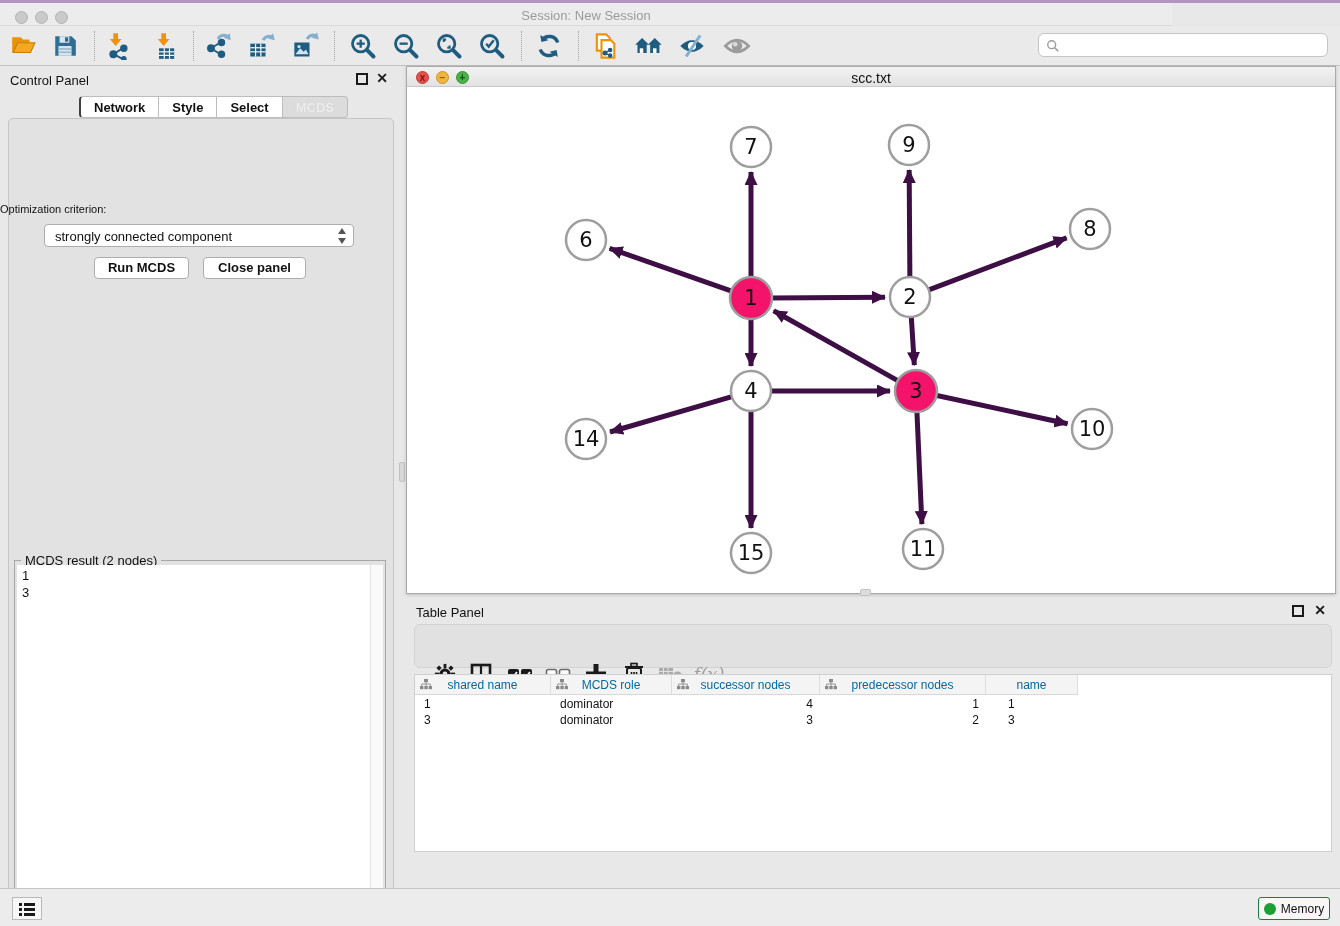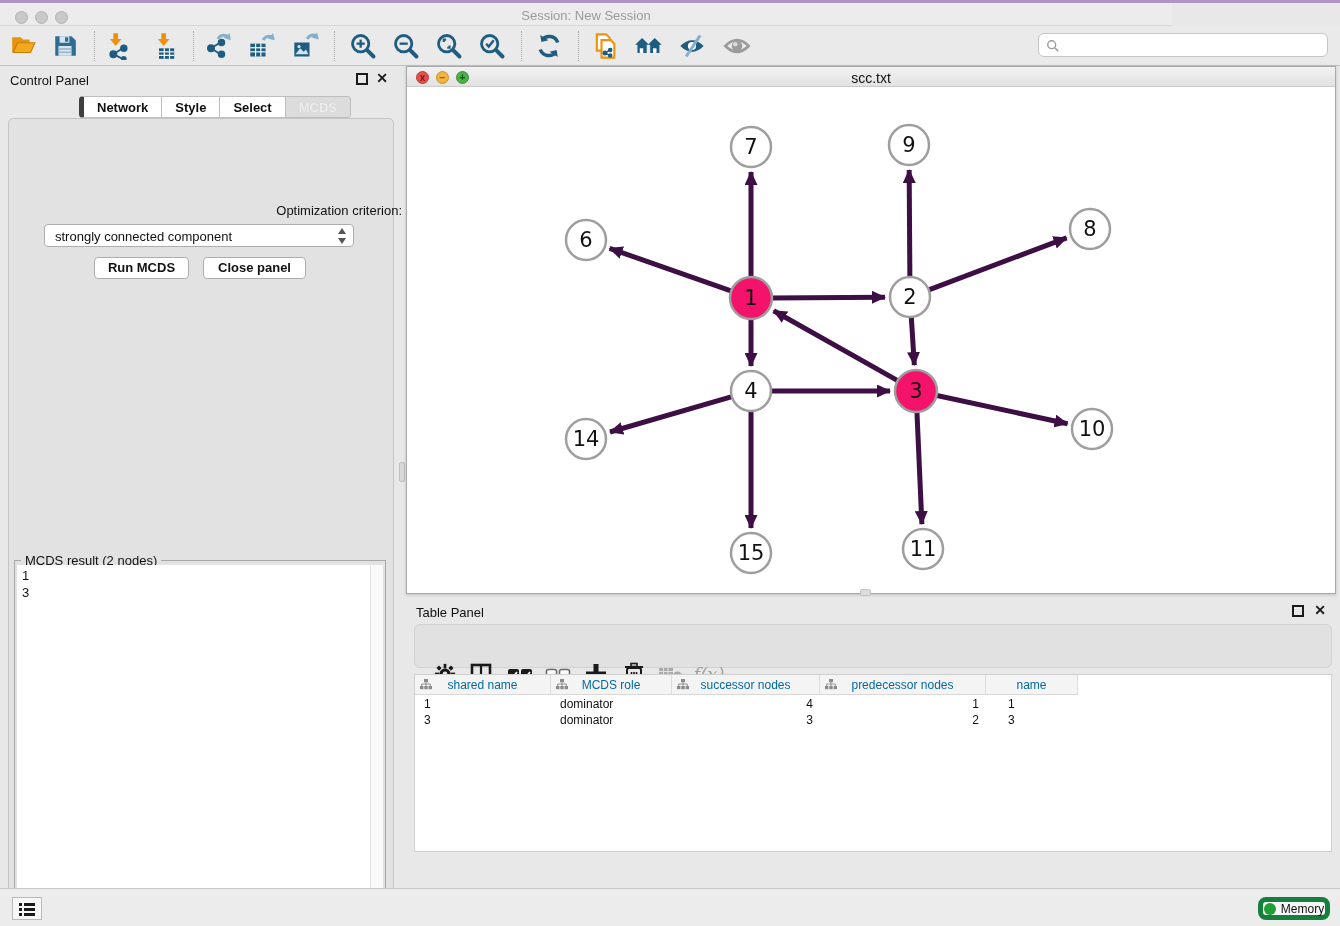--- a/index.html
+++ b/index.html
@@ -27,24 +27,24 @@
   .control-panel { position:absolute; left:0; top:66px; width:402px; height:822px; background:#E8E8E8; }
   .panel-head { position:absolute; left:0; top:0; width:100%; height:28px; }
   .panel-title { position:absolute; left:10px; top:7px; font-size:13px; color:#111; }
   .panel-float { position:absolute; top:7px; width:12px; height:12px; border:2px solid #1A1A1A; }
   .panel-close { position:absolute; top:4px; font-size:14px; font-weight:bold; color:#1A1A1A; }
   .cp-content { position:absolute; left:8px; top:52px; width:386px; height:826px; background:#E2E2E2; border:1px solid #C5C5C5; border-radius:5px; height:826px; }
   .cp-content { height:826px; }
   .tabs-row { position:absolute; display:flex; z-index:5; }
   .cp-tabs { left:79px; top:30px; }
   .tab-seg { height:22px; padding:0 13px; background:#FFF; border:1px solid #BDBDBD; border-left:none; font-size:13px; color:#111; display:flex; align-items:center; font-weight:bold; }
-  .tab-seg:first-child { border-left:5px solid #404040; border-radius:4px 0 0 4px; }
+  .tab-seg:first-child { border-left:2px solid #404040; border-radius:4px 0 0 4px; }
   .tab-seg:last-child { border-radius:0 4px 4px 0; }
   .tab-seg.selected { background:#DCDCDC; color:#EDEDED; text-shadow:0 0 1px #C8C8C8; }
-  .opt-label { position:absolute; left:0; top:137px; width:402px; text-align:right; font-size:13px; color:#111; }
+  .opt-label { position:absolute; left:0; top:137px; width:402px; text-align:left; font-size:11px; color:#111; }
   .criterion { position:absolute; left:44px; top:158px; width:310px; height:23px; background:#FFF; border:1px solid #ADADAD; border-radius:4px; font-size:13px; color:#111; }
   .criterion .val { position:absolute; left:10px; top:4px; }
   .criterion .steppers { position:absolute; right:6px; top:3px; width:10px; height:16px; }
   .cp-btn { position:absolute; top:191px; height:22px; background:#FFF; border:1px solid #ADADAD; border-radius:4px; font-size:13px; color:#111; text-align:center; line-height:20px;font-weight:bold; }
   .btn-run { left:94px; width:95px; }
   .btn-close { left:203px; width:103px; }
   .result-group { position:absolute; left:14px; top:494px; width:372px; height:380px; border:1px solid #A8A8A8; }
   .result-legend { position:absolute; left:6px; top:-8px; background:#E2E2E2; padding:0 4px; font-size:13px; color:#111; }
   .result-list { position:absolute; left:2px; top:4px; right:15px; bottom:2px; background:#FFF; font-size:13px; color:#111; padding:2px 5px; white-space:pre-line; line-height:17px; }
   .result-scroll { position:absolute; top:4px; right:2px; bottom:2px; width:13px; background:#FAFAFA; border-left:1px solid #E4E4E4; }
@@ -71,21 +71,21 @@
   .dt-hcell { position:absolute; top:0; height:20px; border-right:1px solid #DDD; font-size:12px; color:#0369a1; display:flex; align-items:center; justify-content:center; }
   .dt-hicon { position:absolute; left:5px; top:4px; }
   .dt-row { position:absolute; left:0; height:16px; }
   .dt-cell { position:absolute; top:0; height:16px; font-size:12px; color:#111; line-height:16px; }
   .tp-tabs { left:284px; top:266px; }
   .tp-tabs .tab-seg { font-weight:bold; }
 
   
   .status-bar { position:absolute; left:0; top:888px; width:1340px; height:38px; background:#ECECEC; border-top:1px solid #C6C6C6; }
   .list-btn { position:absolute; left:12px; top:8px; width:30px; height:23px; background:#F7F7F7; border:1px solid #B9B9B9; display:flex; align-items:center; justify-content:center; }
-  .memory-btn { position:absolute; right:10px; top:8px; width:72px; height:23px; background:#F7F7F7; border:5px solid #15803d; border-radius:8px; display:flex; align-items:center; justify-content:center; gap:5px; font-size:12px; color:#111; }
+  .memory-btn { position:absolute; right:10px; top:8px; width:72px; height:23px; background:#F7F7F7; border:1px solid #15803d; border-radius:3px; display:flex; align-items:center; justify-content:center; gap:5px; font-size:12px; color:#111; }
   .mem-dot { width:12px; height:12px; border-radius:50%; background:#1E9E34; }
 </style>
 </head>
 <body>
 
 <div id="app">
 
   <div class="top-strip"></div>
   <div class="titlebar">
     <div class="traffic t-main1"></div>

